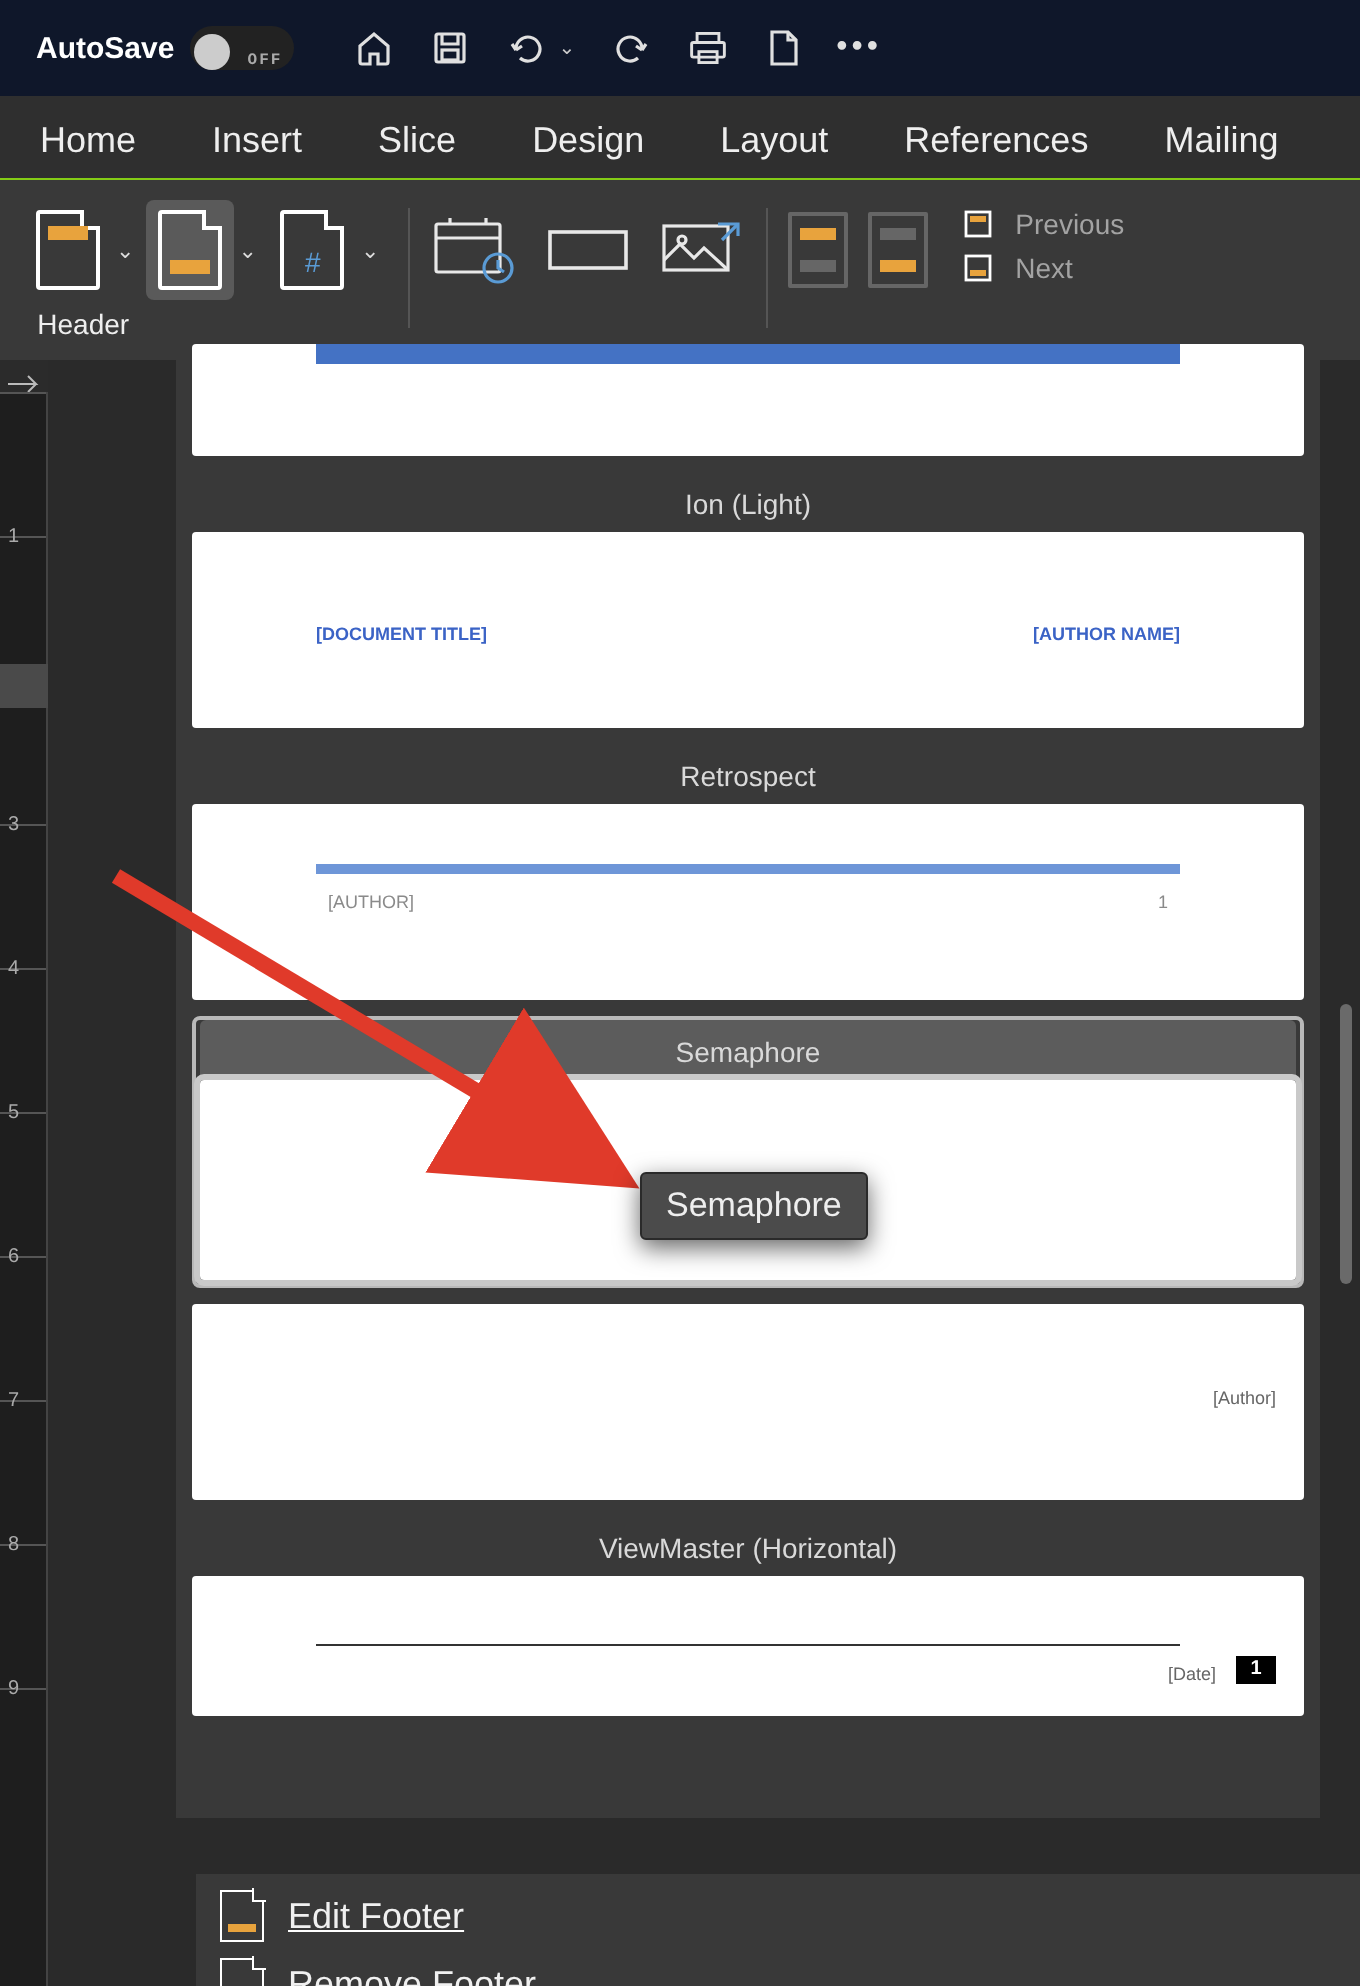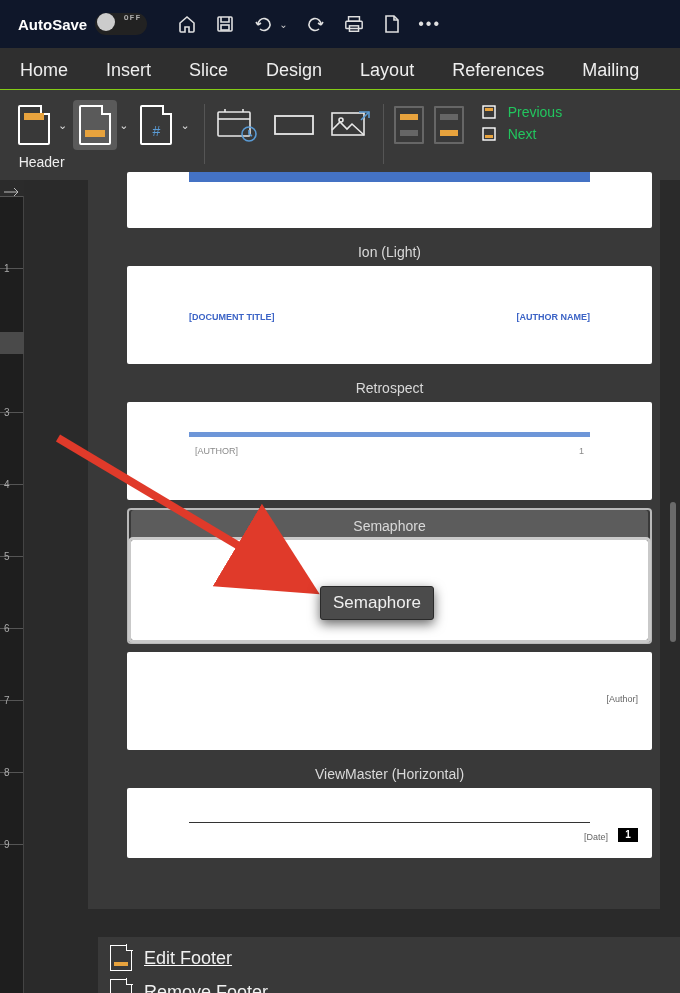--- a/index.html
+++ b/index.html
@@ -18,21 +18,21 @@
     height: 48px;
     background: #0f172a;
     display: flex;
     align-items: center;
     padding: 0 18px;
     gap: 8px;
   }
   .autosave { display: flex; align-items: center; gap: 8px; font-weight:600; font-size:15px; }
   .toggle {
     width: 52px; height: 22px; border-radius: 11px; background: #222;
-    position: relative; display:flex; align-items:flex-start;font-family:Liberation Mono, monospace;
+    position: relative; display:flex; align-items:flex-end;font-family:Liberation Mono, monospace;
   }
   .toggle .knob { width:18px; height:18px; border-radius:50%; background:#ccc; margin-left:2px;}
   .toggle .off-label { font-size:8px; color:#aaa; letter-spacing:1px; position:absolute; right:6px;}
   .title-icons { display: flex; align-items: center; gap: 18px; margin-left: 22px; }
   .title-icons .icon { width:20px; height:20px; color:#e0e0e0; display:flex; align-items:center; justify-content:center;}
   .chev-small { font-size:10px; color:#ccc; margin-left:-12px;}
   
   
   .tabs {
     height: 42px;
@@ -75,21 +75,21 @@
   .rib-chev { color:#ddd; font-size:11px; margin-left:2px; margin-right:4px;}
   .rib-label { font-size:14px; color:#eee; }
   .rib-sep { width:1px; height:62px; background:#555; margin:4px 8px;}
   .rib-misc { display:flex; gap:14px; align-items:center; padding-top:8px;}
   .rib-pair {
     width:30px; height:38px; border:2px solid #666; position:relative; border-radius:1px;
   }
   .rib-pair .b1 { position:absolute; left:4px; right:4px; top:6px; height:6px; background:#e8a33d;}
   .rib-pair .b2 { position:absolute; left:4px; right:4px; bottom:6px; height:6px; background:#666;}
   .rib-right {
-    display:flex; flex-direction:column; gap:6px; font-size:14px; color:#22c55e;
+    display:flex; flex-direction:column; gap:6px; font-size:14px; color:#a3a3a3;
     padding-top:4px;
   }
   .rib-right div{display:flex;align-items:center;gap:8px;}
 
   
   .ruler-v {
     position:absolute; left:0; top:196px; width:24px; bottom:0;
     background:#1e1e1e; border-right:1px solid #444;
     font-size:10px; color:#aaa;
   }
@@ -102,21 +102,20 @@
   .ruler-dark{ position:absolute; left:0; top:332px; width:24px; height:22px; background:#4a4a4a;}
 
   
   .gallery-panel {
     position:absolute; left:88px; top:164px; right:20px; bottom:84px;
     background:#393939; overflow:hidden;
   }
   .gallery-inner{ padding:0 8px;}
   .preset {
     margin-top:8px;
-    margin-left:31px;
   }
   .preset-title{
     font-size:14px; color:#d9d9d9; text-align:center; padding:8px 0 6px 0;
   }
   .preview {
     background:#fff; height:98px; position:relative; margin:0 0 0 0;
     border-radius:2px;
   }
   .preview.tall{height:100px;}
   .preset.sel .preview{ outline:3px solid #c9c9c9; }

